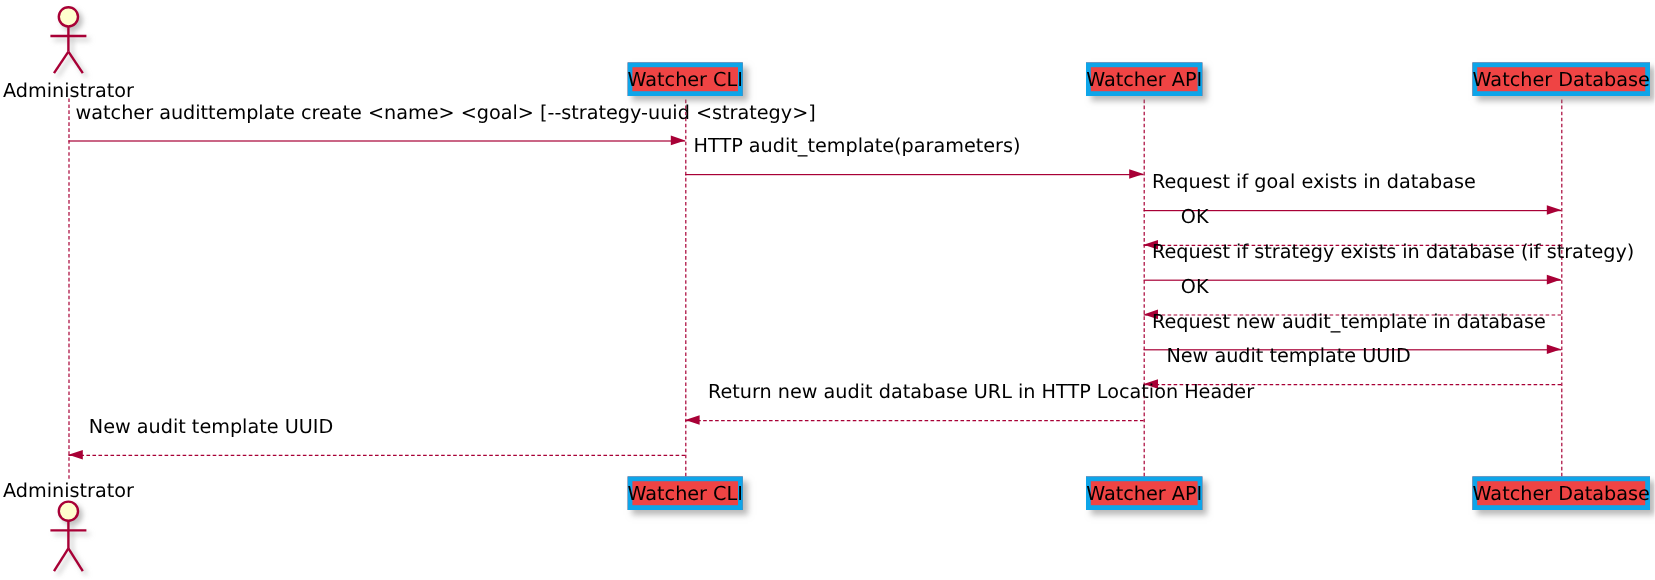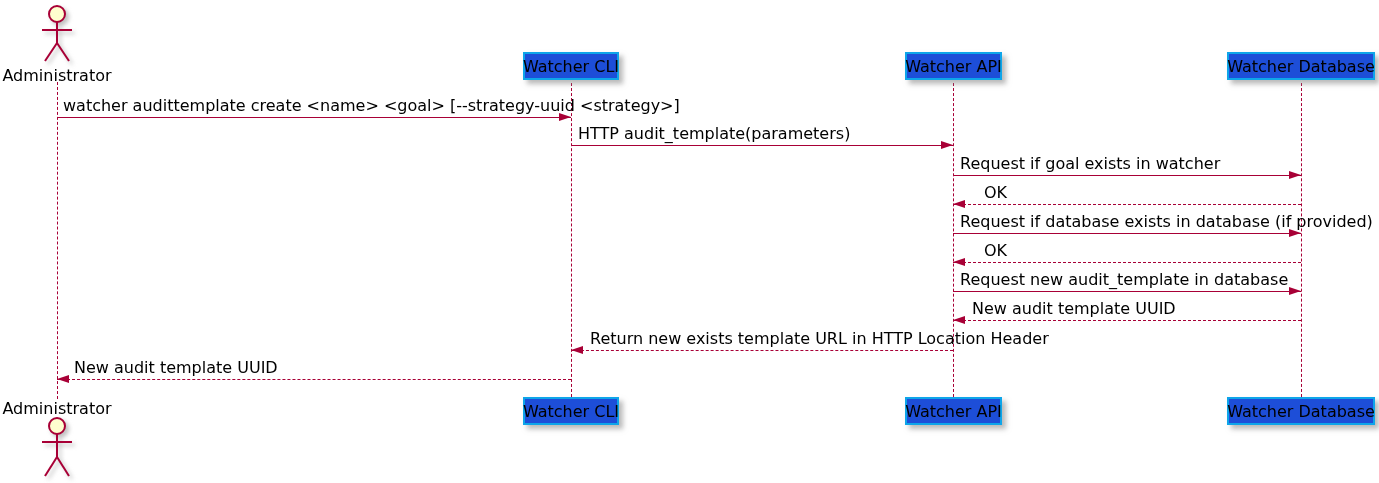--- a/index.html
+++ b/index.html
@@ -9,22 +9,22 @@
     height: 483px;
     background: #ffffff;
     font-family: "DejaVu Sans", sans-serif;
     font-size: 16px;
     color: #000000;
     overflow: hidden;
   }
   .participant {
     position: absolute;
     height: 28px;
-    background: #1d4ed8;
-    border: 2px solid #0ea5e9;
+    background: #ef4444;
+    border: 4px solid #0ea5e9;
     box-shadow: 4px 4px 5px rgba(130,130,130,0.55);
     display: flex;
     align-items: center;
     justify-content: center;
     white-space: nowrap;
     box-sizing: border-box;
     padding: 0 5px;
   }
   .p-top { top: 52px; }
   .p-bottom { top: 397px; }
@@ -43,21 +43,21 @@
   .msg { position: absolute; }
   .msg-line {
     position: absolute;
     left: 0; right: 0; top: 0;
     height: 0;
   }
   .msg-line.solid  { border-top: 1px solid  #A80036; }
   .msg-line.dashed { border-top: 1px dashed #A80036; }
   .msg-label {
     position: absolute;
-    bottom: 4px;
+    bottom: 16px;
     white-space: nowrap;
     line-height: 14px;
   }
   .arrow-head {
     position: absolute;
     width: 0; height: 0;
     border-top: 4px solid transparent;
     border-bottom: 4px solid transparent;
   }
   .arrow-head.right { right: 0; top: -4px; border-left: 12px solid #A80036; }
@@ -92,33 +92,33 @@
     <div class="arrow-head right"></div>
   </div>
 
   <div class="msg" style="left:571px; top:145px; width:382px;">
     <span class="msg-label" style="left:7px;">HTTP audit_template(parameters)</span>
     <div class="msg-line solid"></div>
     <div class="arrow-head right"></div>
   </div>
 
   <div class="msg" style="left:953px; top:175px; width:348px;">
-    <span class="msg-label" style="left:7px;">Request if goal exists in watcher</span>
+    <span class="msg-label" style="left:7px;">Request if goal exists in database</span>
     <div class="msg-line solid"></div>
     <div class="arrow-head right"></div>
   </div>
 
   <div class="msg" style="left:953px; top:204px; width:348px;">
     <span class="msg-label" style="left:31px;">OK</span>
     <div class="msg-line dashed"></div>
     <div class="arrow-head left"></div>
   </div>
 
   <div class="msg" style="left:953px; top:233px; width:348px;">
-    <span class="msg-label" style="left:7px;">Request if database exists in database (if provided)</span>
+    <span class="msg-label" style="left:7px;">Request if strategy exists in database (if strategy)</span>
     <div class="msg-line solid"></div>
     <div class="arrow-head right"></div>
   </div>
 
   <div class="msg" style="left:953px; top:262px; width:348px;">
     <span class="msg-label" style="left:31px;">OK</span>
     <div class="msg-line dashed"></div>
     <div class="arrow-head left"></div>
   </div>
 
@@ -128,21 +128,21 @@
     <div class="arrow-head right"></div>
   </div>
 
   <div class="msg" style="left:953px; top:320px; width:348px;">
     <span class="msg-label" style="left:19px;">New audit template UUID</span>
     <div class="msg-line dashed"></div>
     <div class="arrow-head left"></div>
   </div>
 
   <div class="msg" style="left:571px; top:350px; width:382px;">
-    <span class="msg-label" style="left:19px;">Return new exists template URL in HTTP Location Header</span>
+    <span class="msg-label" style="left:19px;">Return new audit database URL in HTTP Location Header</span>
     <div class="msg-line dashed"></div>
     <div class="arrow-head left"></div>
   </div>
 
   <div class="msg" style="left:57px; top:379px; width:514px;">
     <span class="msg-label" style="left:17px;">New audit template UUID</span>
     <div class="msg-line dashed"></div>
     <div class="arrow-head left"></div>
   </div>
 

